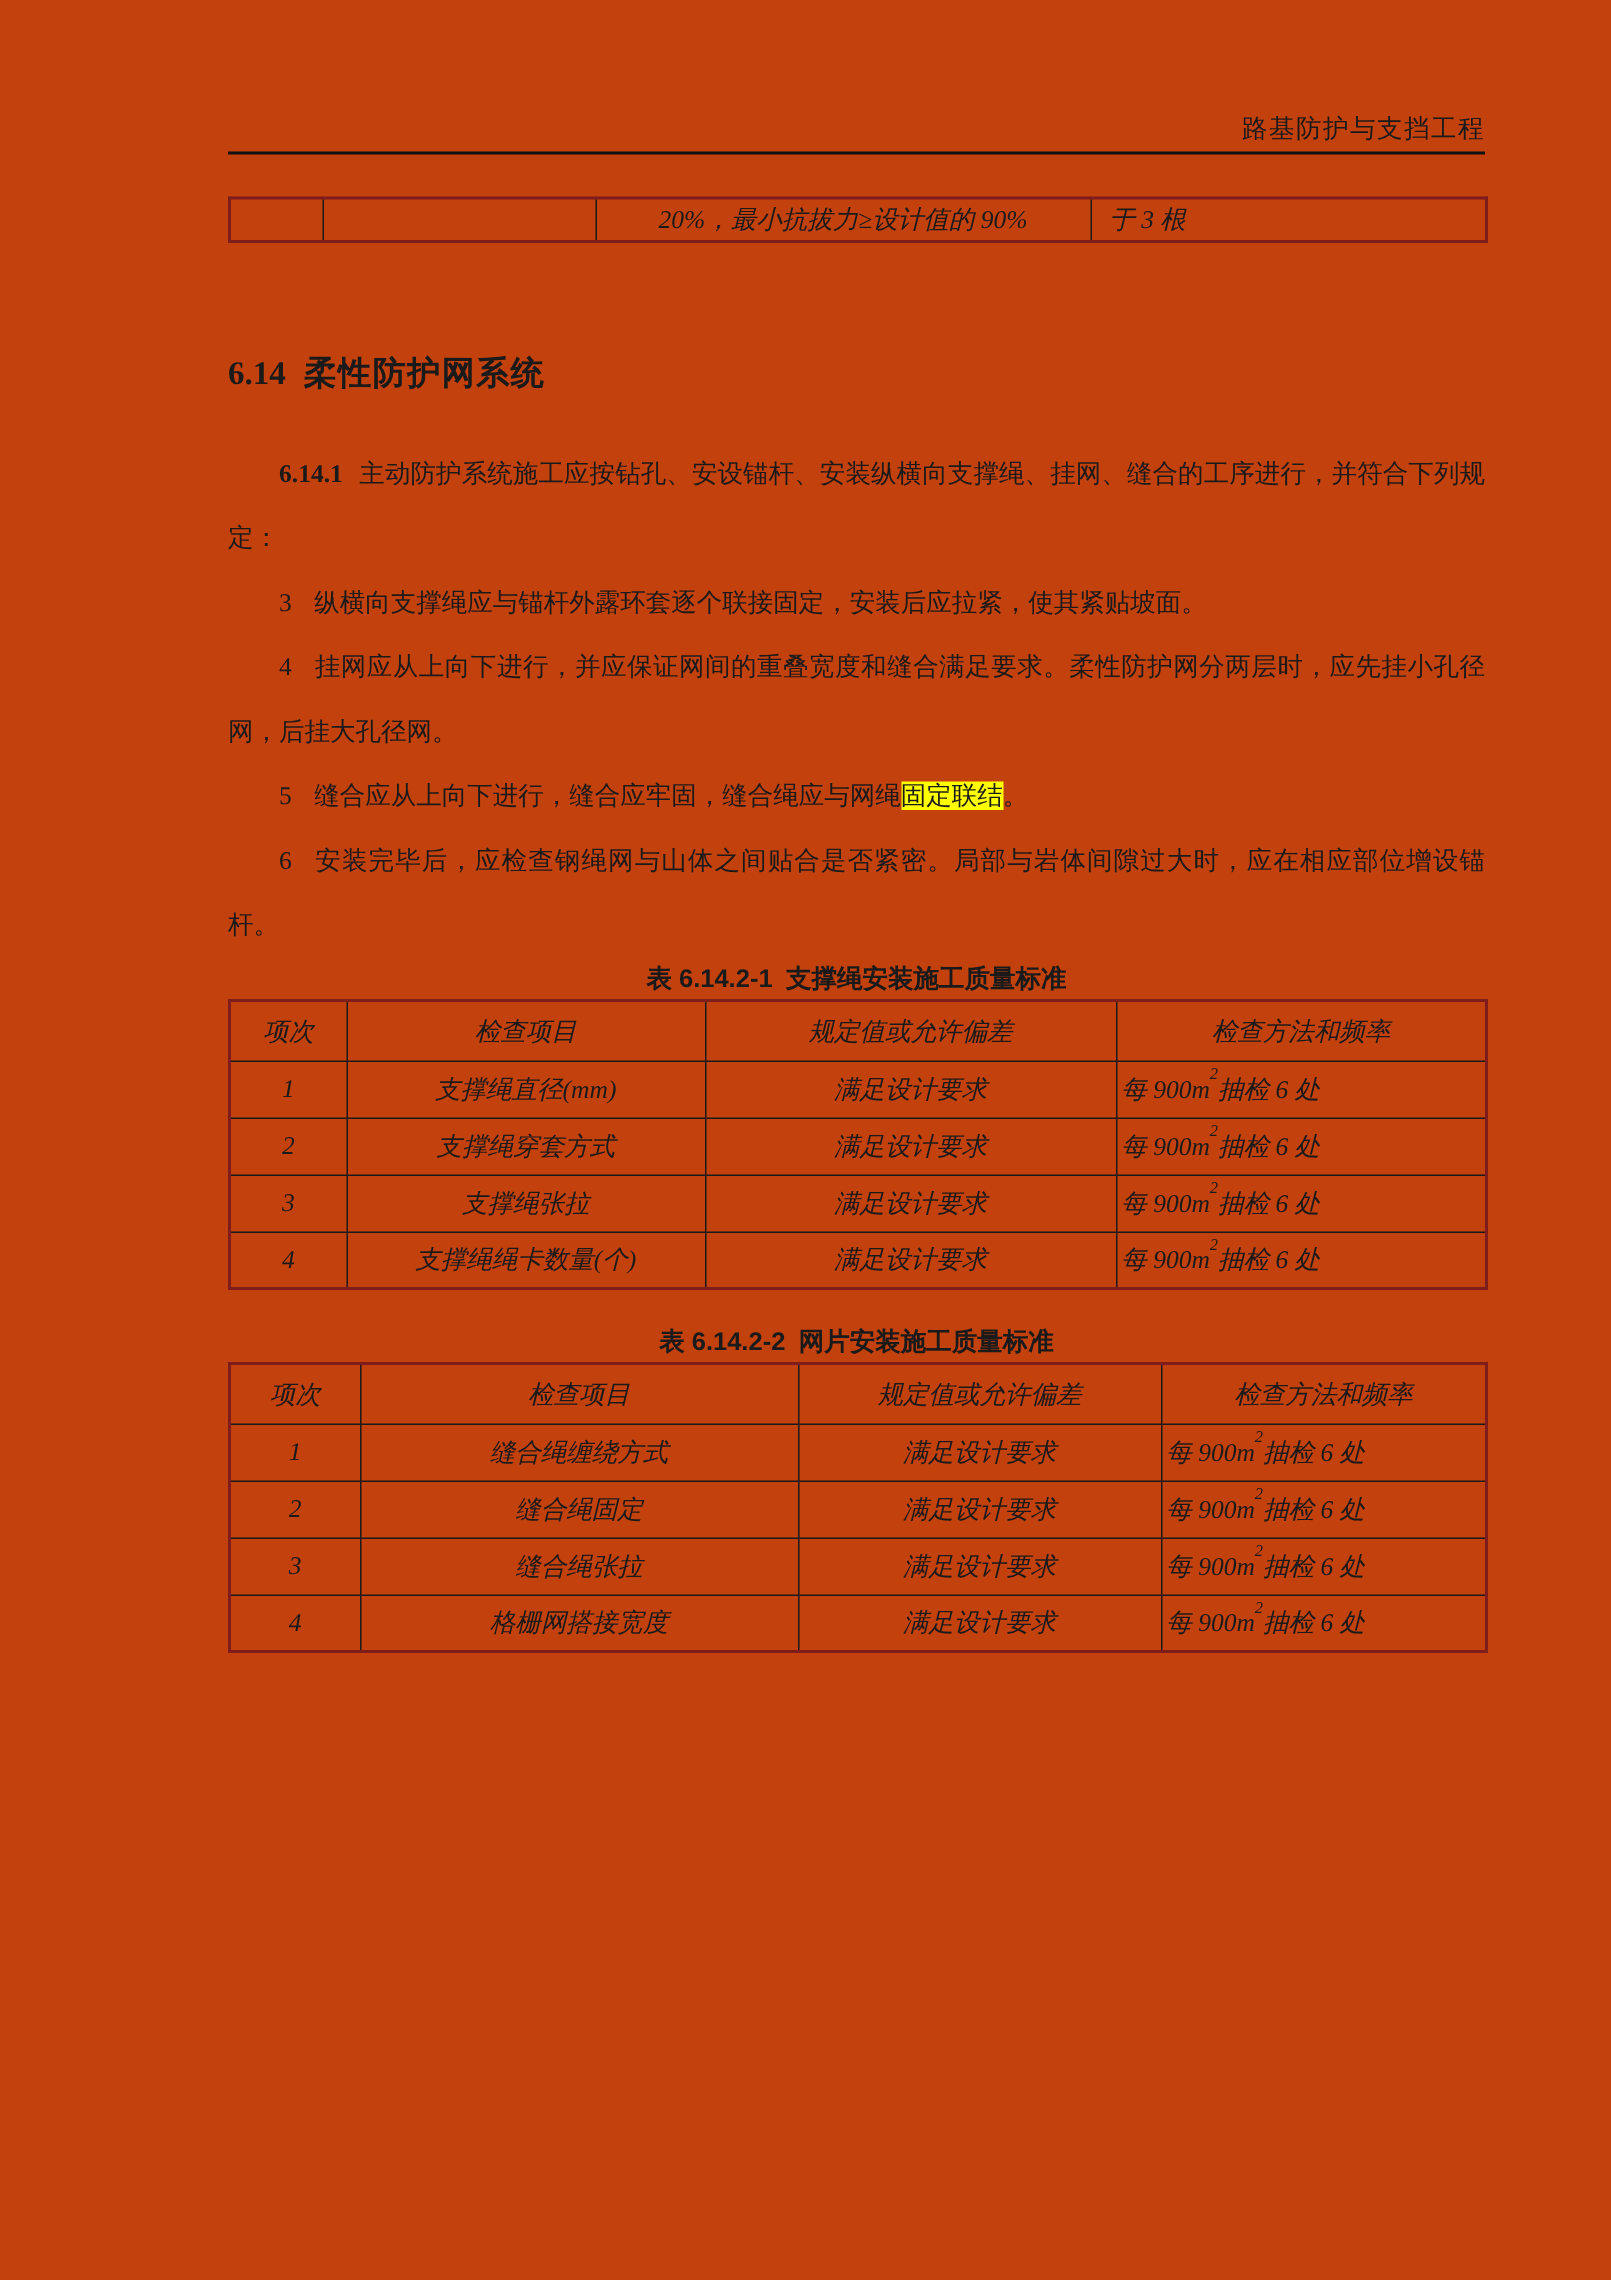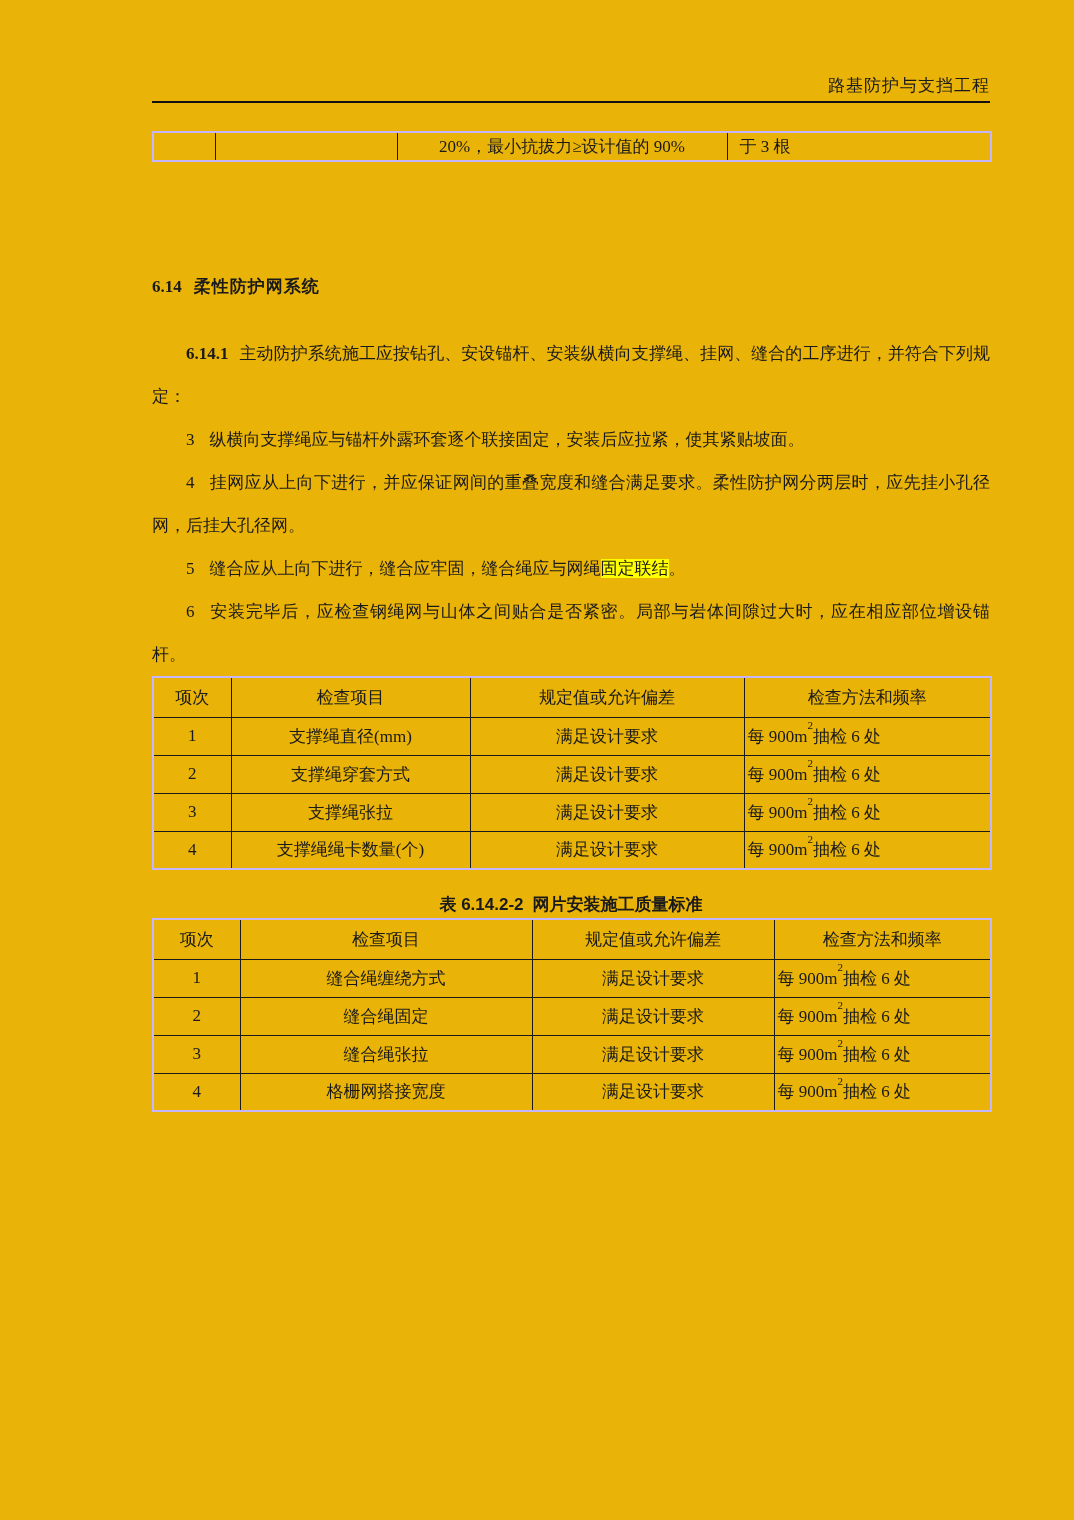--- a/index.html
+++ b/index.html
@@ -5,21 +5,21 @@
   * { box-sizing: border-box; margin: 0; padding: 0; }
   html, body { background: #ffffff; }
   body {
     font-family: "Liberation Serif", "DejaVu Serif", serif;
     color: #1a1a1a;
   }
   .page {
     position: relative;
     width: 1074px;
     height: 1520px;
-    background: #eab308;
+    background: #c2410c;
     overflow: hidden;
   }
   .content {
     width: 838px;
     margin-left: 152px;
   }
 
   
   .doc-header {
     padding-top: 76px;
@@ -41,41 +41,41 @@
     font-size: 17px;
   }
   td, th {
     border: 1px solid #1a1a1a;
     font-weight: normal;
     text-align: center;
     vertical-align: middle;
     overflow: hidden;
     white-space: nowrap;
   }
-  .frame { border: 2px solid #c4b5fd; }
+  .frame { border: 2px solid #7f1d1d; font-style: italic; }
 
   
   .top-table { margin-top: 28px; }
   .top-table td { height: 29px; }
   .top-table .cell-left { text-align: left; padding-left: 12px; }
 
   
   .q-table th { height: 40px; }
   .q-table td { height: 38px; }
   .q-table .cell-freq { text-align: left; padding-left: 3px; }
   sup.unit-sup {
     font-size: 11px;
     position: relative;
     top: -6px;
   }
 
   
   .section-heading {
-    margin-top: 112px;
-    font-size: 17px;
+    margin-top: 74px;
+    font-size: 22px;
     line-height: 26px;
     font-weight: bold;
   }
   .section-heading .sec-num {
     font-family: "Liberation Serif", "DejaVu Serif", serif;
     margin-right: 12px;
   }
   .section-heading .sec-title {
     font-family: "Liberation Sans", "DejaVu Sans", sans-serif;
     letter-spacing: 1px;
@@ -146,20 +146,21 @@
     <h2 class="section-heading"><span class="sec-num">6.14</span><span class="sec-title">柔性防护网系统</span></h2>
 
     <p class="para clause-1"><span class="clause-num">6.14.1</span><span>主动防护系统施工应按钻孔、安设锚杆、安装纵横向支撑绳、挂网、缝合的工序进行，并符合下列规定：</span></p>
 
     <p class="para"><span class="item-num">3</span><span>纵横向支撑绳应与锚杆外露环套逐个联接固定，安装后应拉紧，使其紧贴坡面。</span></p>
     <p class="para"><span class="item-num">4</span><span>挂网应从上向下进行，并应保证网间的重叠宽度和缝合满足要求。柔性防护网分两层时，应先挂小孔径网，后挂大孔径网。</span></p>
     <p class="para"><span class="item-num">5</span><span>缝合应从上向下进行，缝合应牢固，缝合绳应与网绳</span><span class="hl">固定联结</span><span>。</span></p>
     <p class="para"><span class="item-num">6</span><span>安装完毕后，应检查钢绳网与山体之间贴合是否紧密。局部与岩体间隙过大时，应在相应部位增设锚杆。</span></p>
 
 
+    <div class="tbl-caption"><span class="cap-label">表 6.14.2-1</span><span>支撑绳安装施工质量标准</span></div>
 
     <table class="q-table frame">
       <colgroup>
           <col style="width:78px">
           <col style="width:239px">
           <col style="width:274px">
           <col style="width:247px">
         </colgroup>
       <tbody>
           <tr>

